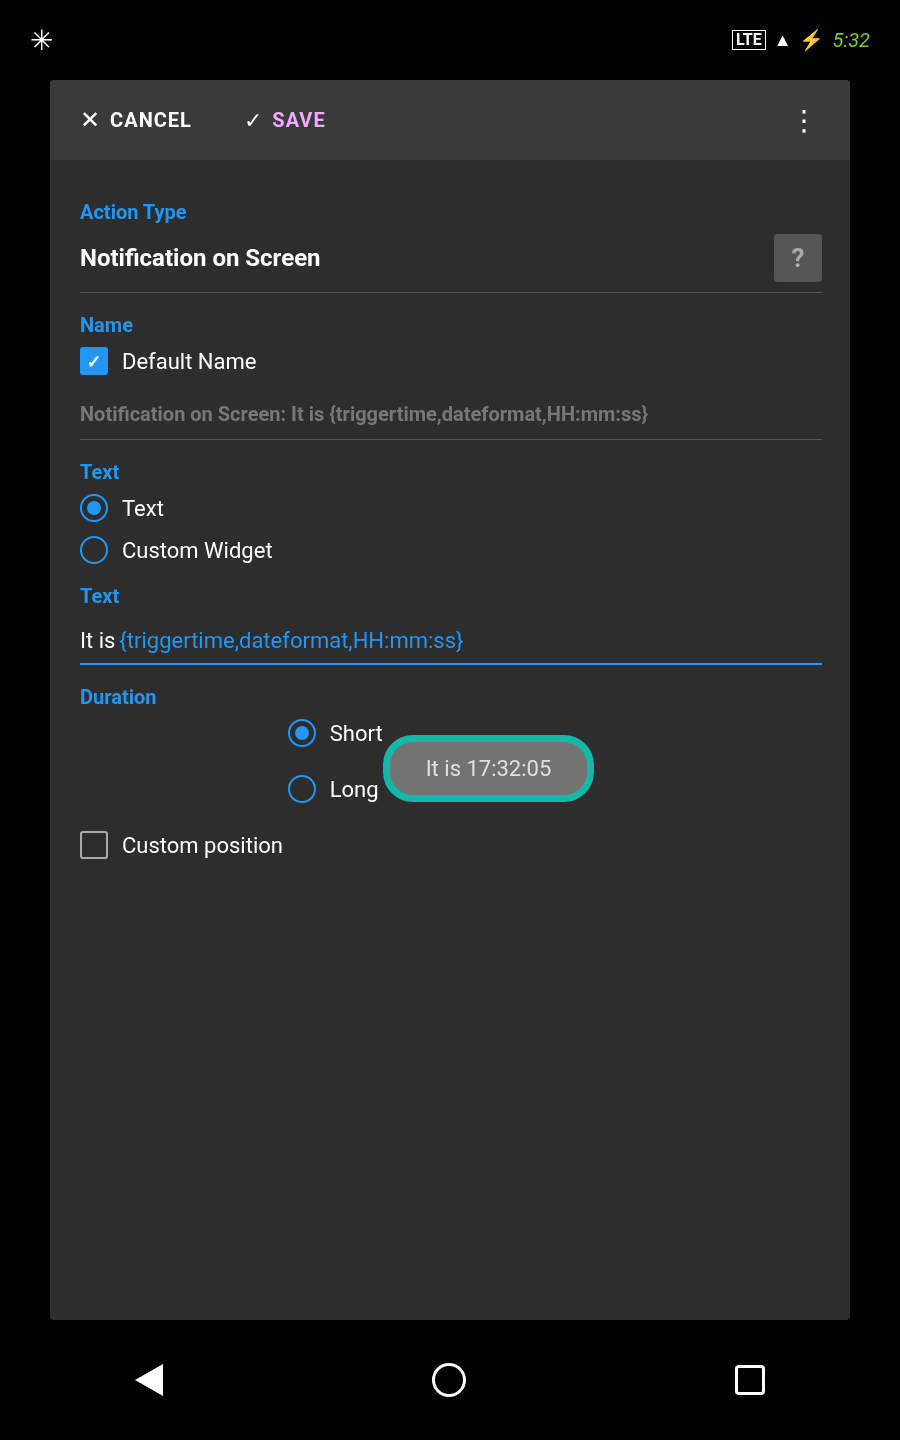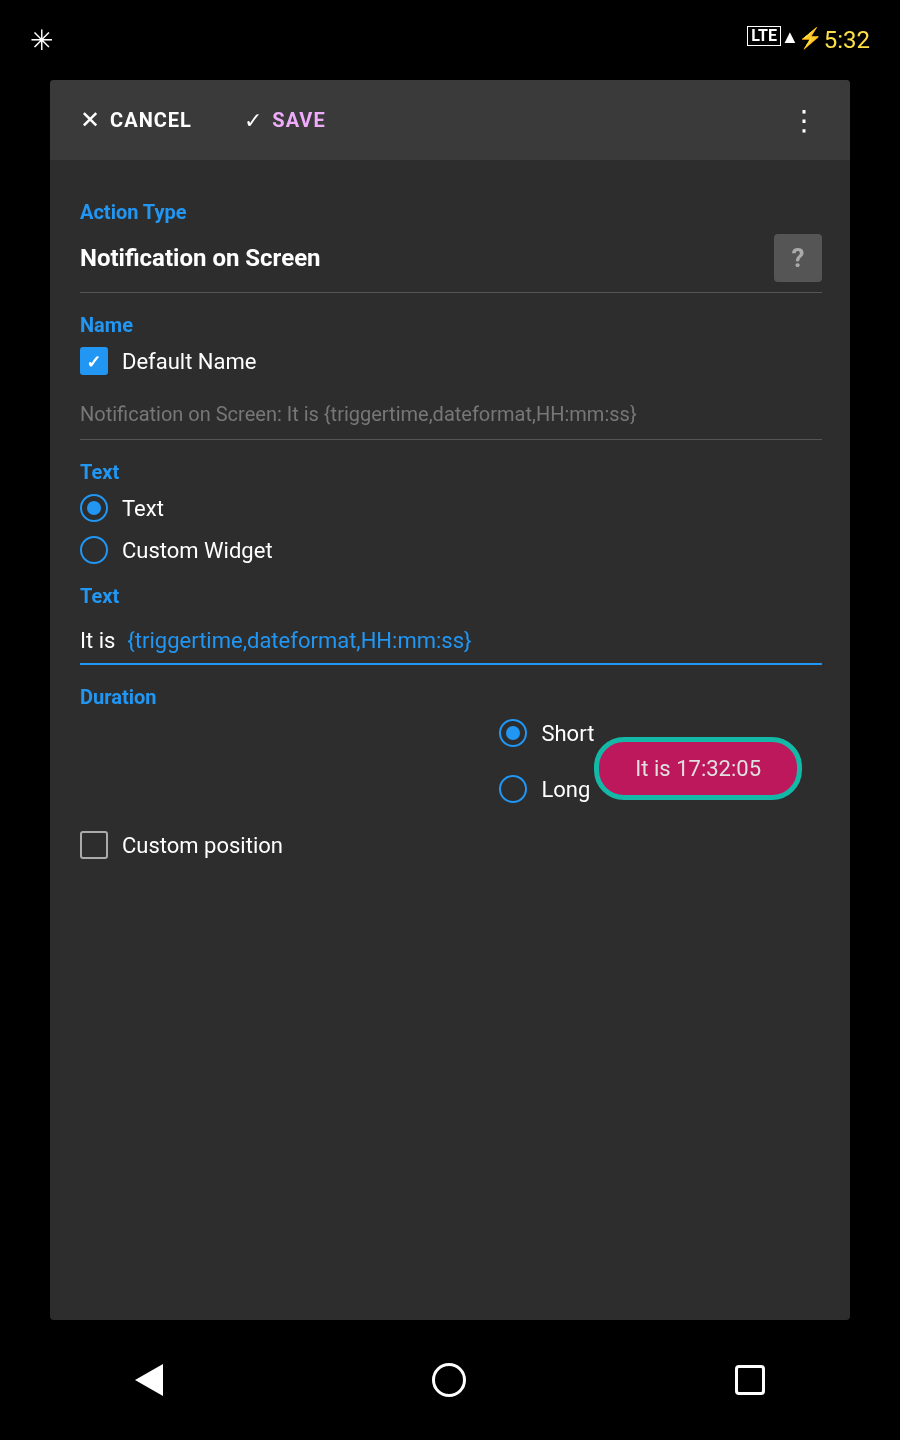--- a/index.html
+++ b/index.html
@@ -30,39 +30,41 @@
       align-items: center;
     }
 
     .magic-icon {
       color: #fff;
       font-size: 28px;
     }
 
     .status-bar-right {
       display: flex;
-      align-items: flex-start;
+      align-items: center;
+      gap: 8px;
       color: #fff;
       font-size: 22px;
       font-weight: bold;
     }
 
     .lte-badge {
       font-size: 16px;
       font-weight: bold;
       color: #fff;
       border: 1px solid #fff;
       padding: 1px 3px;
       line-height: 1;
     }
 
     .time-text {
-      font-size: 24px;
-      color: #fde047;
+      font-size: 20px;
+      color: #84cc16;
       font-weight: normal;
+      font-style: italic;
     }
 
     
     .main-panel {
       width: 800px;
       background: #2d2d2d;
       border-radius: 4px;
       overflow: hidden;
       flex: 1;
     }
@@ -205,20 +207,21 @@
       font-size: 22px;
       color: #fff;
     }
 
     .placeholder-text {
       font-size: 20px;
       color: #777;
       padding: 10px 0;
       border-bottom: 1px solid #555;
       line-height: 1.5;
+      font-weight: bold;
     }
 
     
     .radio-row {
       display: flex;
       align-items: center;
       gap: 14px;
       margin-bottom: 14px;
       cursor: pointer;
     }
@@ -255,50 +258,50 @@
       padding: 10px 0;
       margin-bottom: 20px;
     }
 
     .text-input-content {
       font-size: 22px;
       color: #fff;
       display: flex;
       flex-wrap: wrap;
       align-items: center;
-      gap: 12px;
+      gap: 4px;
     }
 
     .text-normal {
       color: #fff;
     }
 
     .text-cyan {
       color: #2196F3;
     }
 
     .duration-row {
       display: flex;
       align-items: center;
-      justify-content: flex-end;
+      justify-content: center;
       margin-bottom: 14px;
     }
 
     .duration-radios {
       display: flex;
       flex-direction: column;
       gap: 14px;
     }
 
     
     .preview-btn {
-      background: #be185d;
+      background: #737373;
       border-radius: 30px;
       padding: 14px 36px;
-      border: 5px solid #14b8a6;
+      border: 7px solid #14b8a6;
       cursor: pointer;
       margin-right: 20px;
     }
 
     .preview-btn-text {
       font-size: 22px;
       color: #e0e0e0;
     }
 
     

